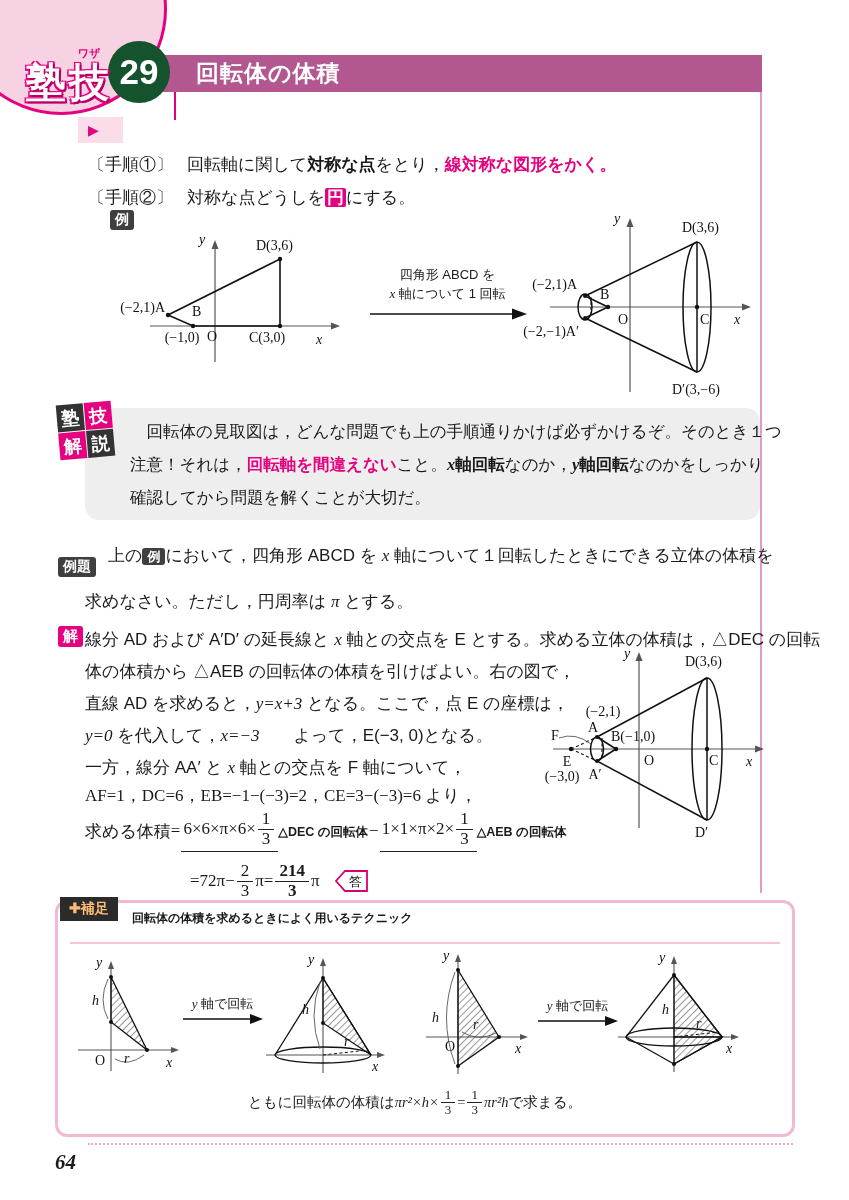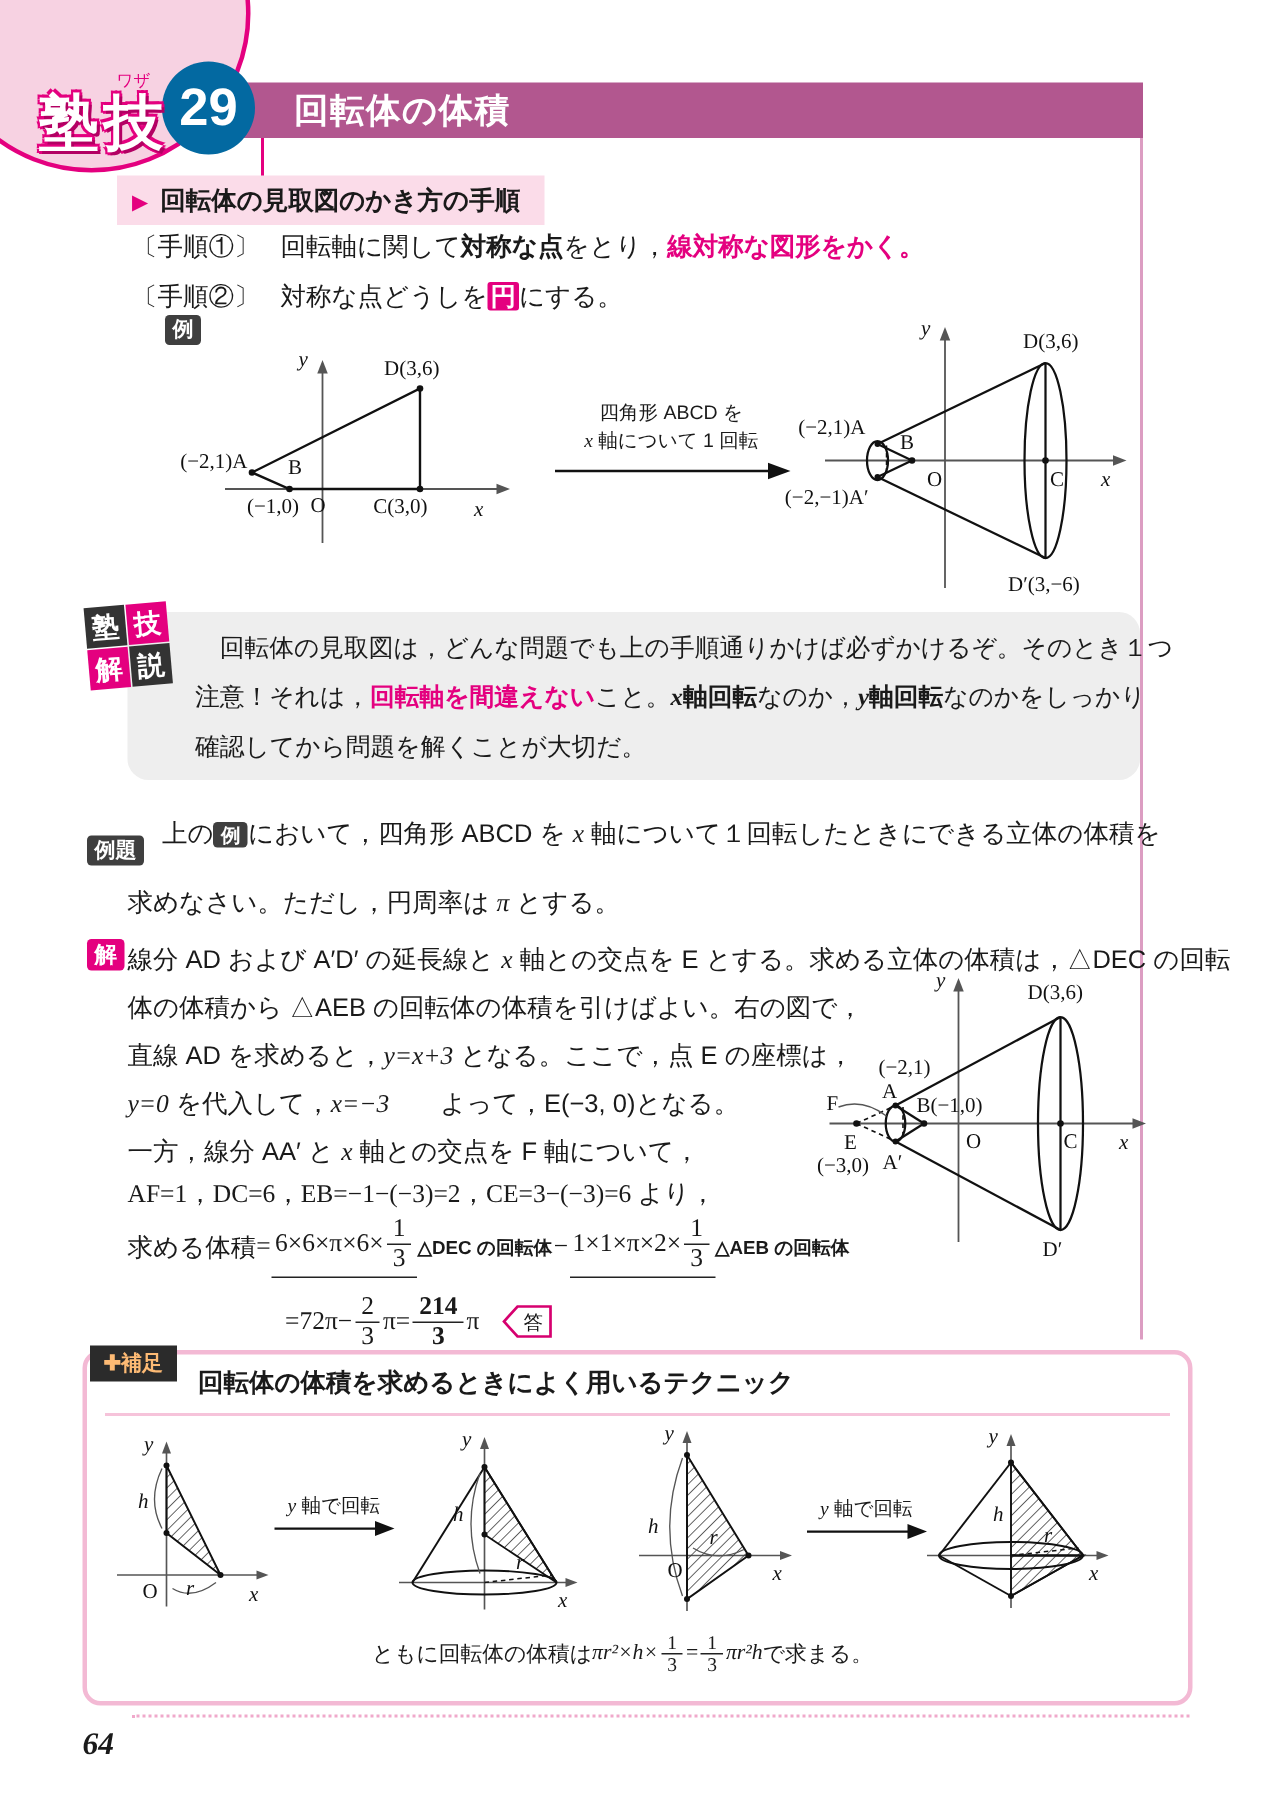--- a/index.html
+++ b/index.html
@@ -8,23 +8,23 @@
   .abs{position:absolute}
   
   .big-circle{position:absolute;left:-45px;top:-97px;width:212px;height:212px;border-radius:50%;
               background:#f7d2e2;border:3px solid #e4007f;box-sizing:border-box}
   .circle-tick{position:absolute;left:174px;top:92px;width:2px;height:28px;background:#e4007f}
   .logo{position:absolute;left:26px;top:46px;display:flex;align-items:flex-end;gap:3px;z-index:6}
   .logo .ch{font-size:40px;font-weight:bold;color:#fff;line-height:1;
             text-shadow:2px 2px 0 #b30063,-1.5px -1.5px 0 #e4007f,1.5px -1.5px 0 #e4007f,
                         -1.5px 1.5px 0 #e4007f,1.5px 1.5px 0 #e4007f,0 2px 0 #e4007f,2px 0 0 #e4007f}
   .waza-wrap{display:flex;flex-direction:column;align-items:center}
-  .furigana{font-size:11px;font-weight:normal;color:#e4007f;margin-bottom:1px}
+  .furigana{font-size:11px;font-weight:bold;color:#e4007f;margin-bottom:1px}
   .num-circle{position:absolute;left:108px;top:41px;width:62px;height:62px;border-radius:50%;
-              background:#0369a1;color:#fff;display:flex;align-items:center;justify-content:center;
+              background:#14532d;color:#fff;display:flex;align-items:center;justify-content:center;
               font-size:35px;font-weight:bold;z-index:5}
   .banner{position:absolute;left:134px;top:55px;width:628px;height:37px;background:#b2578f;z-index:2;
           display:flex;align-items:center}
   .banner .title{color:#fff;font-size:23px;font-weight:bold;margin-left:62px;letter-spacing:1px}
   .vline{position:absolute;left:760px;top:91px;width:2px;height:802px;background:#dc9dc2}
   
   .proc-head{position:absolute;left:78px;top:117px;background:#fbdce9;display:flex;align-items:center;
              padding:5px 16px 5px 10px}
   .proc-head .arr{color:#e4007f;font-size:14px;margin-right:8px}
   .proc-head .txt{font-size:17px;font-weight:bold}
@@ -58,21 +58,21 @@
   .frac .fd{padding:0 4px}
   .frow{position:absolute;display:flex;align-items:center;font-size:17px}
   .uterm{display:inline-flex;align-items:center;margin:0 1px}
   .uterm .texpr{display:inline-flex;align-items:center;border-bottom:1.6px solid #222;padding:0 2px 3px}
   .uterm .tlabel{font-size:12.5px;font-weight:bold;margin-top:2px;font-family:"Liberation Sans",sans-serif}
   
   .hbox{position:absolute;left:55px;top:900px;width:734px;height:231px;background:#fff;
         border:3px solid #f3b9d4;border-radius:12px;box-sizing:content-box}
   .htag{position:absolute;left:60px;top:897px;background:#2b2b2b;color:#fdba74;font-size:14px;
         font-weight:bold;padding:3px 9px;z-index:3}
-  .hhead{position:absolute;left:132px;top:910px;font-size:17px;font-weight:bold}
+  .hhead{position:absolute;left:132px;top:910px;font-size:12px;font-weight:bold}
   .hrule{position:absolute;left:70px;top:942px;width:710px;height:2px;background:#f6c3da}
   .dotted{position:absolute;left:88px;top:1143px;width:705px;border-top:2px dotted #f0a9cb}
   .pagenum{position:absolute;left:55px;top:1150px;font-family:"Liberation Serif",serif;
            font-style:italic;font-weight:bold;font-size:21px}
   .ansbadge{margin-left:14px;display:inline-flex}
 </style>
 </head>
 <body>
 
 <svg width="0" height="0" style="position:absolute">
@@ -95,21 +95,20 @@
   <span class="ch">塾</span>
   <span class="waza-wrap">
     <span class="furigana">ワザ</span>
     <span class="ch">技</span>
   </span>
 </div>
 <div class="vline"></div>
 
 <div class="proc-head">
   <span class="arr">▶</span>
-  <span class="txt">回転体の見取図のかき方の手順</span>
 </div>
 <div class="step" style="top:153px">
   <span class="lbl">〔手順①〕</span><span>回転軸に関して</span><span class="b">対称な点</span><span>をとり，</span><span class="pinktxt">線対称な図形をかく。</span>
 </div>
 <div class="step" style="top:186px">
   <span class="lbl">〔手順②〕</span><span>対称な点どうしを</span><span class="hl">円</span><span>にする。</span>
 </div>
 <span class="abs tag-dark" style="left:110px;top:210px">例</span>
 
 <svg class="abs" style="left:110px;top:232px" width="235" height="135" viewBox="0 0 235 135">

